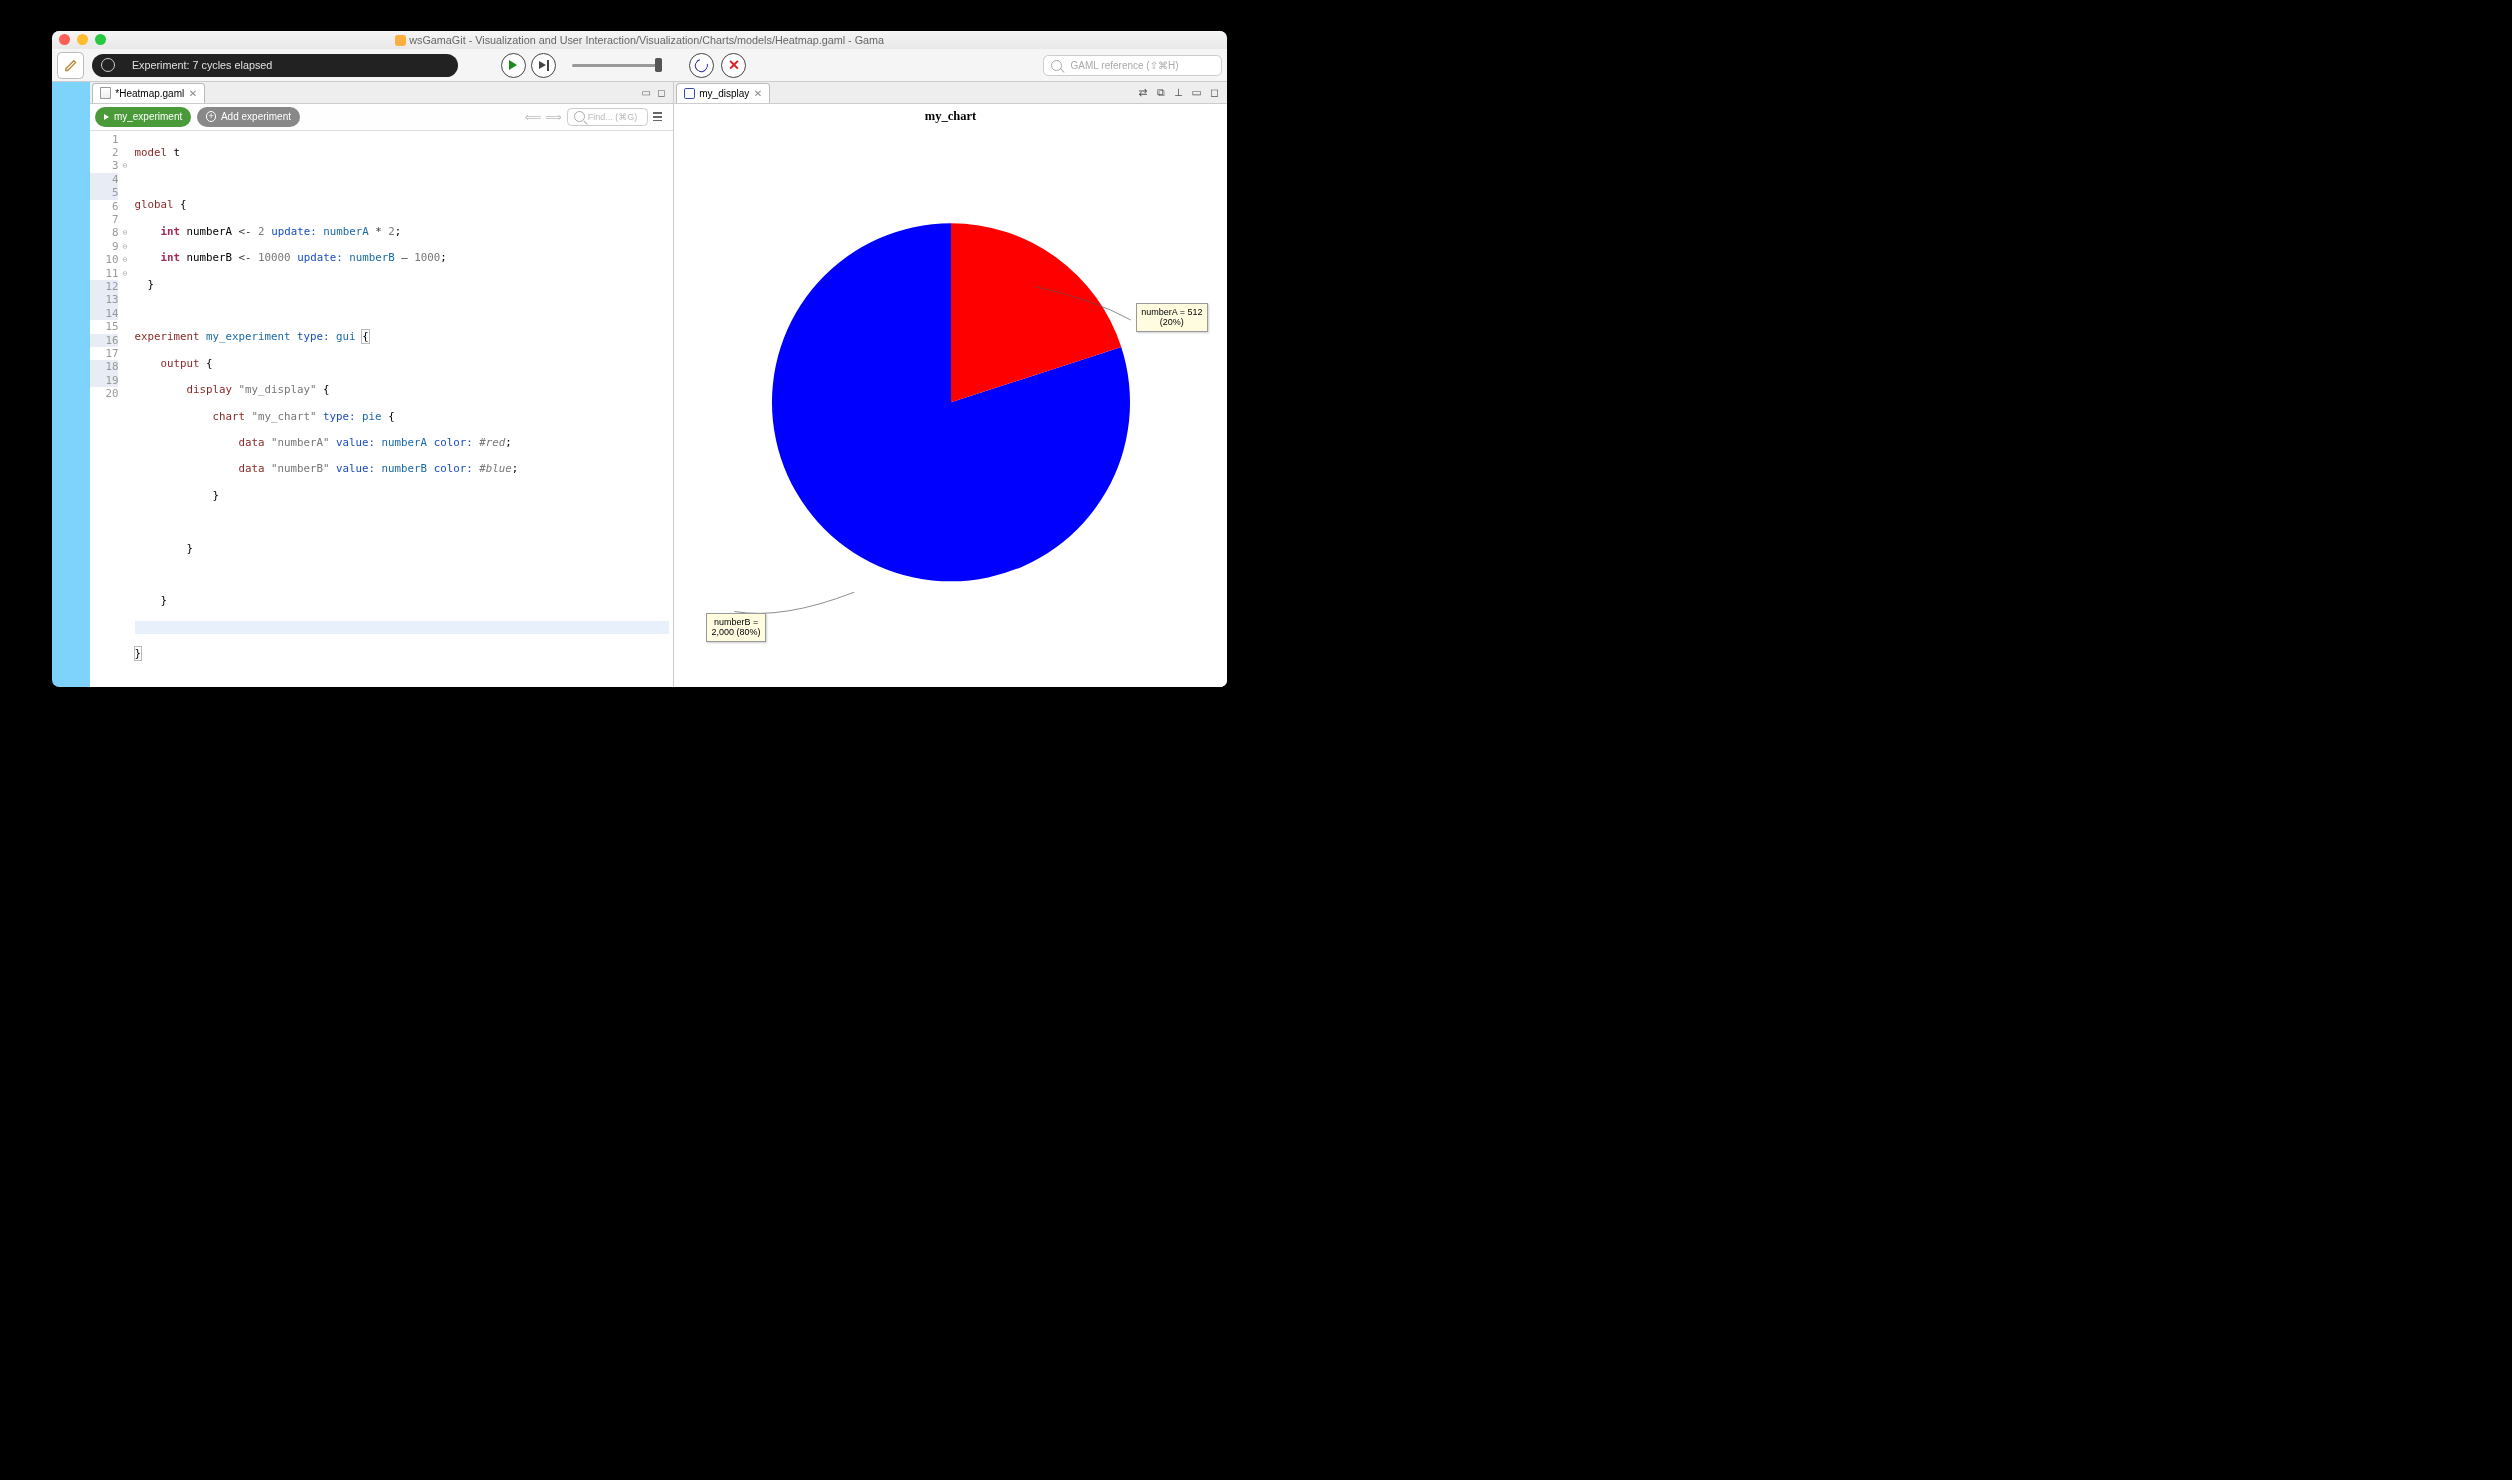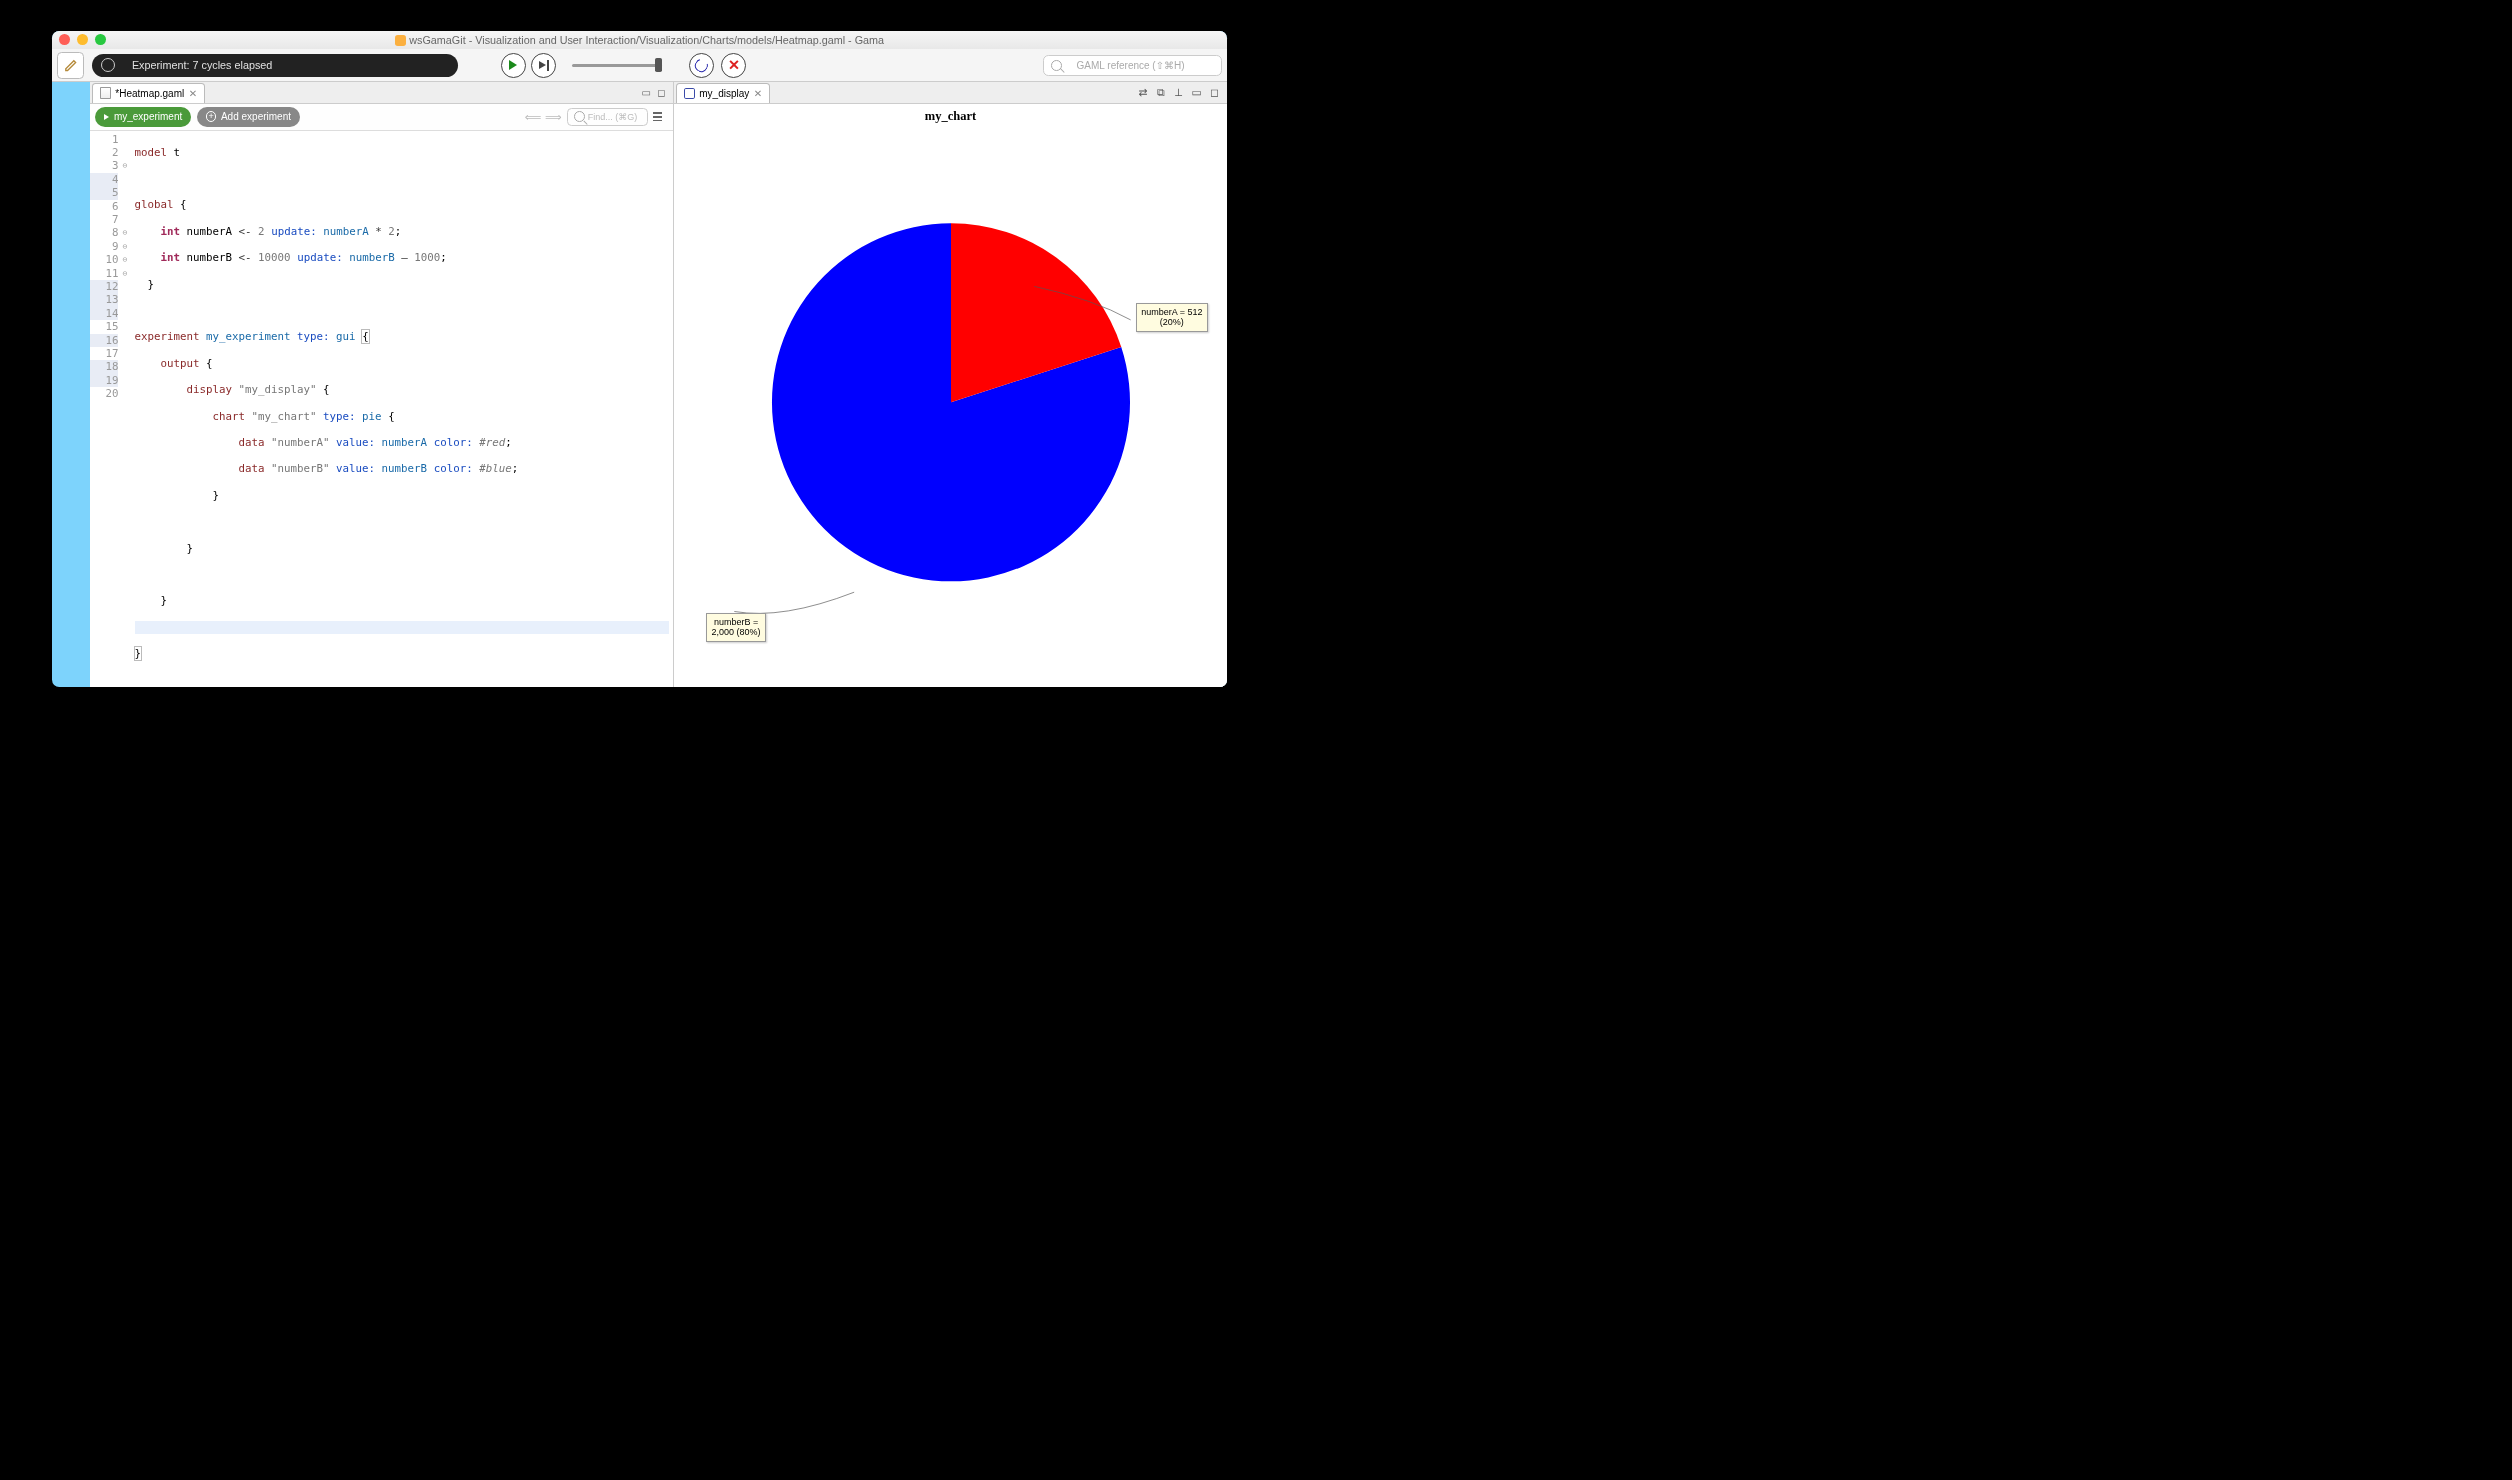--- a/index.html
+++ b/index.html
@@ -76,21 +76,21 @@
 .play-tri { width:0;height:0;border-left:8px solid #1a8a1a;border-top:5.4px solid transparent;border-bottom:5.4px solid transparent; }
 .step-tri { width:0;height:0;border-left:7.2px solid #444;border-top:4.5px solid transparent;border-bottom:4.5px solid transparent; }
 .step-bar { width:1.8px;height:10.8px;background:#444;margin-left:0.9px; }
 .slider { width:90px; height:3.6px; background:#999; border-radius:1.8px; margin-left:9px; position:relative; }
 .slider .knob { width:7.2px;height:14.3px;background:#555;border-radius:1.8px;position:absolute;right:0;top:-5.4px; }
 .reload-ico { width:12.5px;height:12.5px;border:1.8px solid #22a;border-radius:50%;border-top-color:transparent;transform:rotate(30deg); }
 .x-ico { color:#d22; font-weight:bold; font-size:14.3px; }
 .search-box {
   margin-left:auto; border:0.9px solid #ccc; border-radius:5.4px;
   background:#fff; height:21.5px; width:179px; display:flex; align-items:center;
-  padding:0 7.2px; color:#aaa; font-size:10px; gap:15px;
+  padding:0 7.2px; color:#aaa; font-size:10px; gap:9px;
 }
 .mag { width:10.8px;height:10.8px;border:1.3px solid #aaa;border-radius:50%;position:relative; }
 .mag::after { content:"";position:absolute;width:4.5px;height:1.3px;background:#aaa;right:-3.6px;bottom:-1.8px;transform:rotate(45deg); }
 
 .workspace { flex:1; display:flex; }
 .pane-left { width:584px; border-right:0.9px solid #ccc; display:flex; flex-direction:column; background:#fff;margin-left:38px; }
 .pane-right { flex:1; display:flex; flex-direction:column; background:#fff; }
 
 .tabstrip {
   height:21.5px; background:#eee; border-bottom:0.9px solid #ccc;

